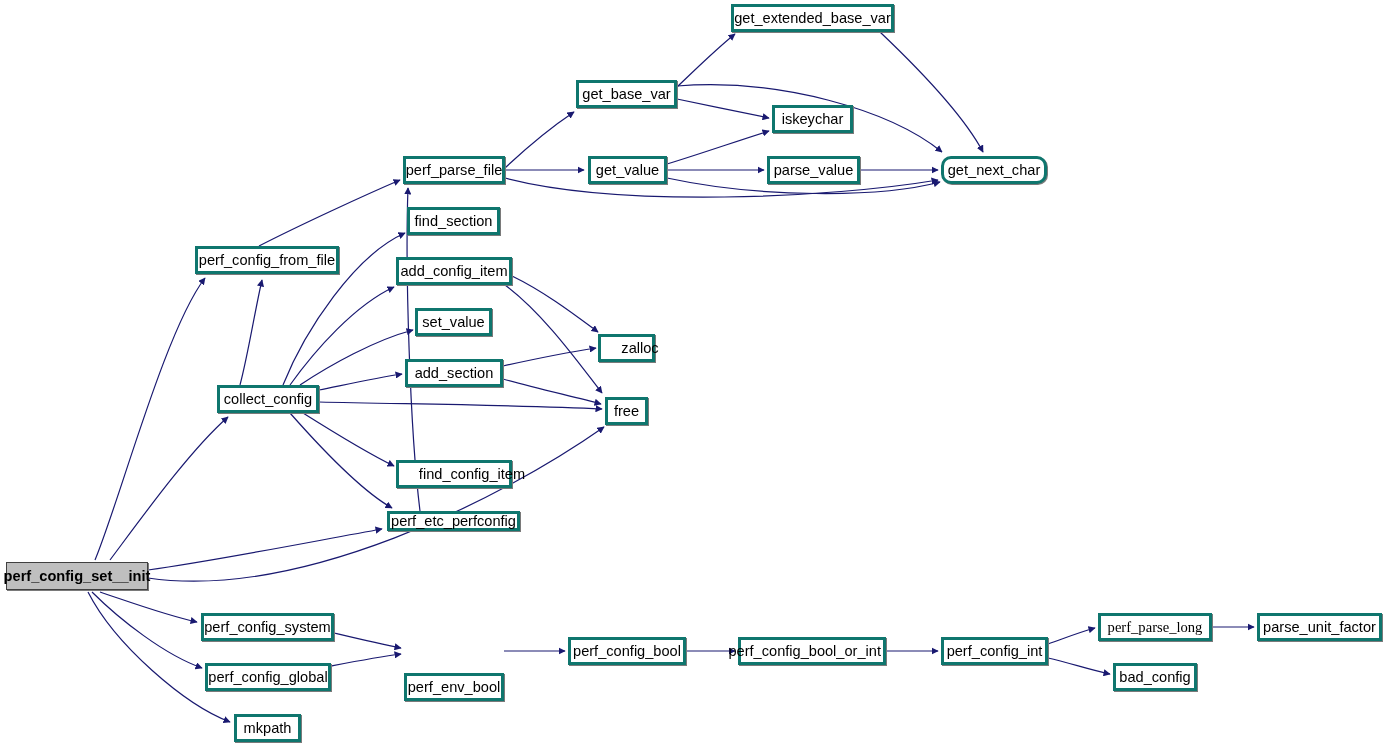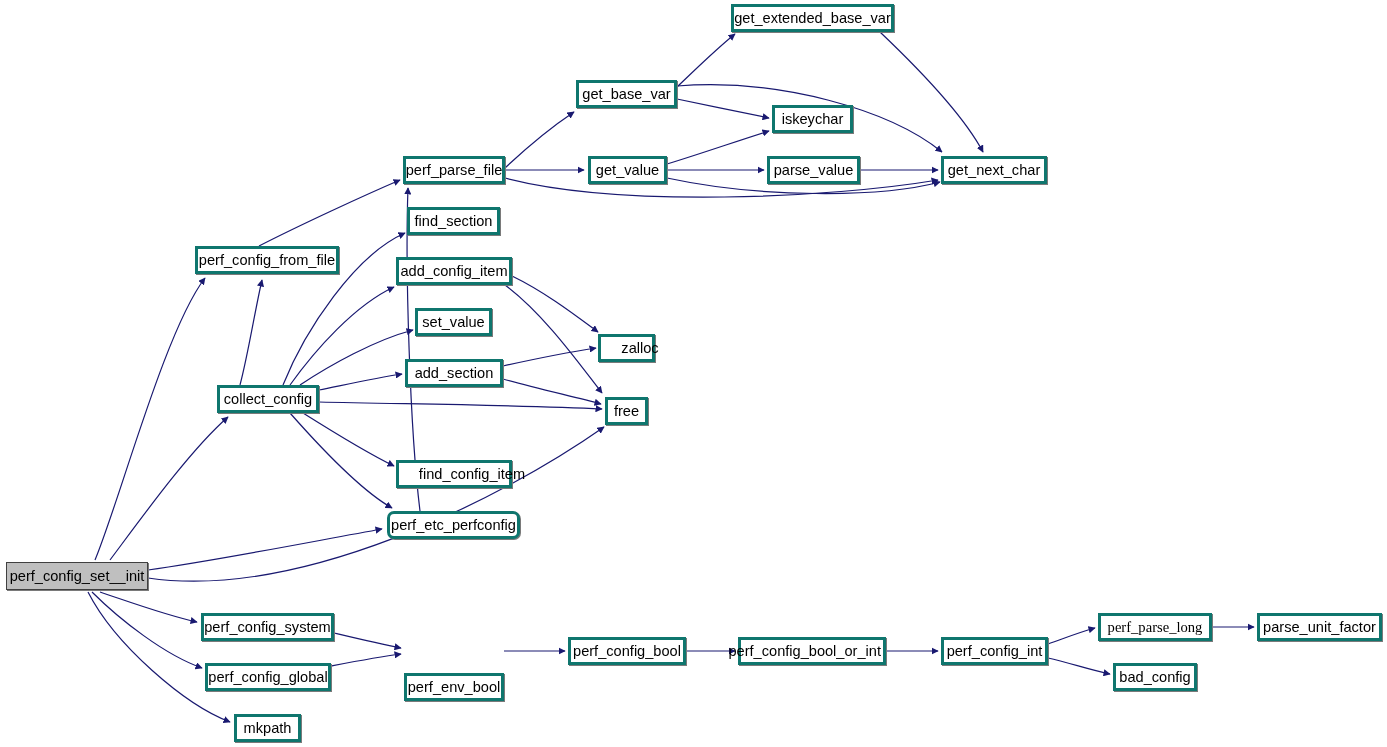--- a/index.html
+++ b/index.html
@@ -60,21 +60,21 @@
         <path d="M 331,666 C 352,662 378,657 401,654" fill="none" stroke="#191970" stroke-width="1.2" marker-end="url(#arrow)"></path>
         <path d="M 504,651 C 525,651 545,651 565,651" fill="none" stroke="#191970" stroke-width="1.2" marker-end="url(#arrow)"></path>
         <path d="M 686,651 C 705,651 720,651 735,651" fill="none" stroke="#191970" stroke-width="1.2" marker-end="url(#arrow)"></path>
         <path d="M 886,651 C 905,651 920,651 938,651" fill="none" stroke="#191970" stroke-width="1.2" marker-end="url(#arrow)"></path>
         <path d="M 1048,644 C 1065,638 1080,632 1095,628" fill="none" stroke="#191970" stroke-width="1.2" marker-end="url(#arrow)"></path>
         <path d="M 1048,658 C 1070,663 1090,670 1110,674" fill="none" stroke="#191970" stroke-width="1.2" marker-end="url(#arrow)"></path>
         <path d="M 1212,627 C 1230,627 1240,627 1254,627" fill="none" stroke="#191970" stroke-width="1.2" marker-end="url(#arrow)"></path>
       </g>
   </svg>
   <div id="node-layer">
-      <div class="node hl" style="left: 6px; top: 562px; width: 142px; height: 28px;">
+      <div class="node hl" style="left: 6px; top: 562px; width: 142px; height: 28px; font-weight: bold;">
         <span>perf_config_set__init</span>
       </div>
       <div class="node" style="left: 195px; top: 246px; width: 144px; height: 28px;">
         <span>perf_config_from_file</span>
       </div>
       <div class="node" style="left: 217px; top: 385px; width: 102px; height: 28px;">
         <span>collect_config</span>
       </div>
       <div class="node" style="left: 403px; top: 156px; width: 102px; height: 28px;">
         <span>perf_parse_file</span>
@@ -87,21 +87,21 @@
       </div>
       <div class="node" style="left: 772px; top: 105px; width: 81px; height: 28px;">
         <span>iskeychar</span>
       </div>
       <div class="node" style="left: 588px; top: 156px; width: 79px; height: 28px;">
         <span>get_value</span>
       </div>
       <div class="node" style="left: 767px; top: 156px; width: 93px; height: 28px;">
         <span>parse_value</span>
       </div>
-      <div class="node" style="left: 941px; top: 156px; width: 106px; height: 28px;">
+      <div class="node" style="left: 941px; top: 156px; width: 106px; height: 28px; border-radius: 10px;">
         <span>get_next_char</span>
       </div>
       <div class="node" style="left: 407px; top: 207px; width: 93px; height: 28px;">
         <span>find_section</span>
       </div>
       <div class="node" style="left: 396px; top: 257px; width: 116px; height: 28px;">
         <span>add_config_item</span>
       </div>
       <div class="node" style="left: 415px; top: 308px; width: 77px; height: 28px;">
         <span>set_value</span>
@@ -111,21 +111,21 @@
       </div>
       <div class="node" style="left: 598px; top: 334px; width: 57px; height: 28px; padding-left: 27px;">
         <span>zalloc</span>
       </div>
       <div class="node" style="left: 605px; top: 397px; width: 43px; height: 28px;">
         <span>free</span>
       </div>
       <div class="node" style="left: 396px; top: 460px; width: 116px; height: 28px; padding-left: 36px;">
         <span>find_config_item</span>
       </div>
-      <div class="node" style="left: 387px; top: 511px; width: 133px; height: 28px; border-radius: 7px;">
+      <div class="node" style="left: 387px; top: 511px; width: 133px; height: 20px;">
         <span>perf_etc_perfconfig</span>
       </div>
       <div class="node" style="left: 201px; top: 613px; width: 133px; height: 28px;">
         <span>perf_config_system</span>
       </div>
       <div class="node" style="left: 205px; top: 663px; width: 126px; height: 28px;">
         <span>perf_config_global</span>
       </div>
       <div class="node" style="left: 234px; top: 714px; width: 67px; height: 28px;">
         <span>mkpath</span>

